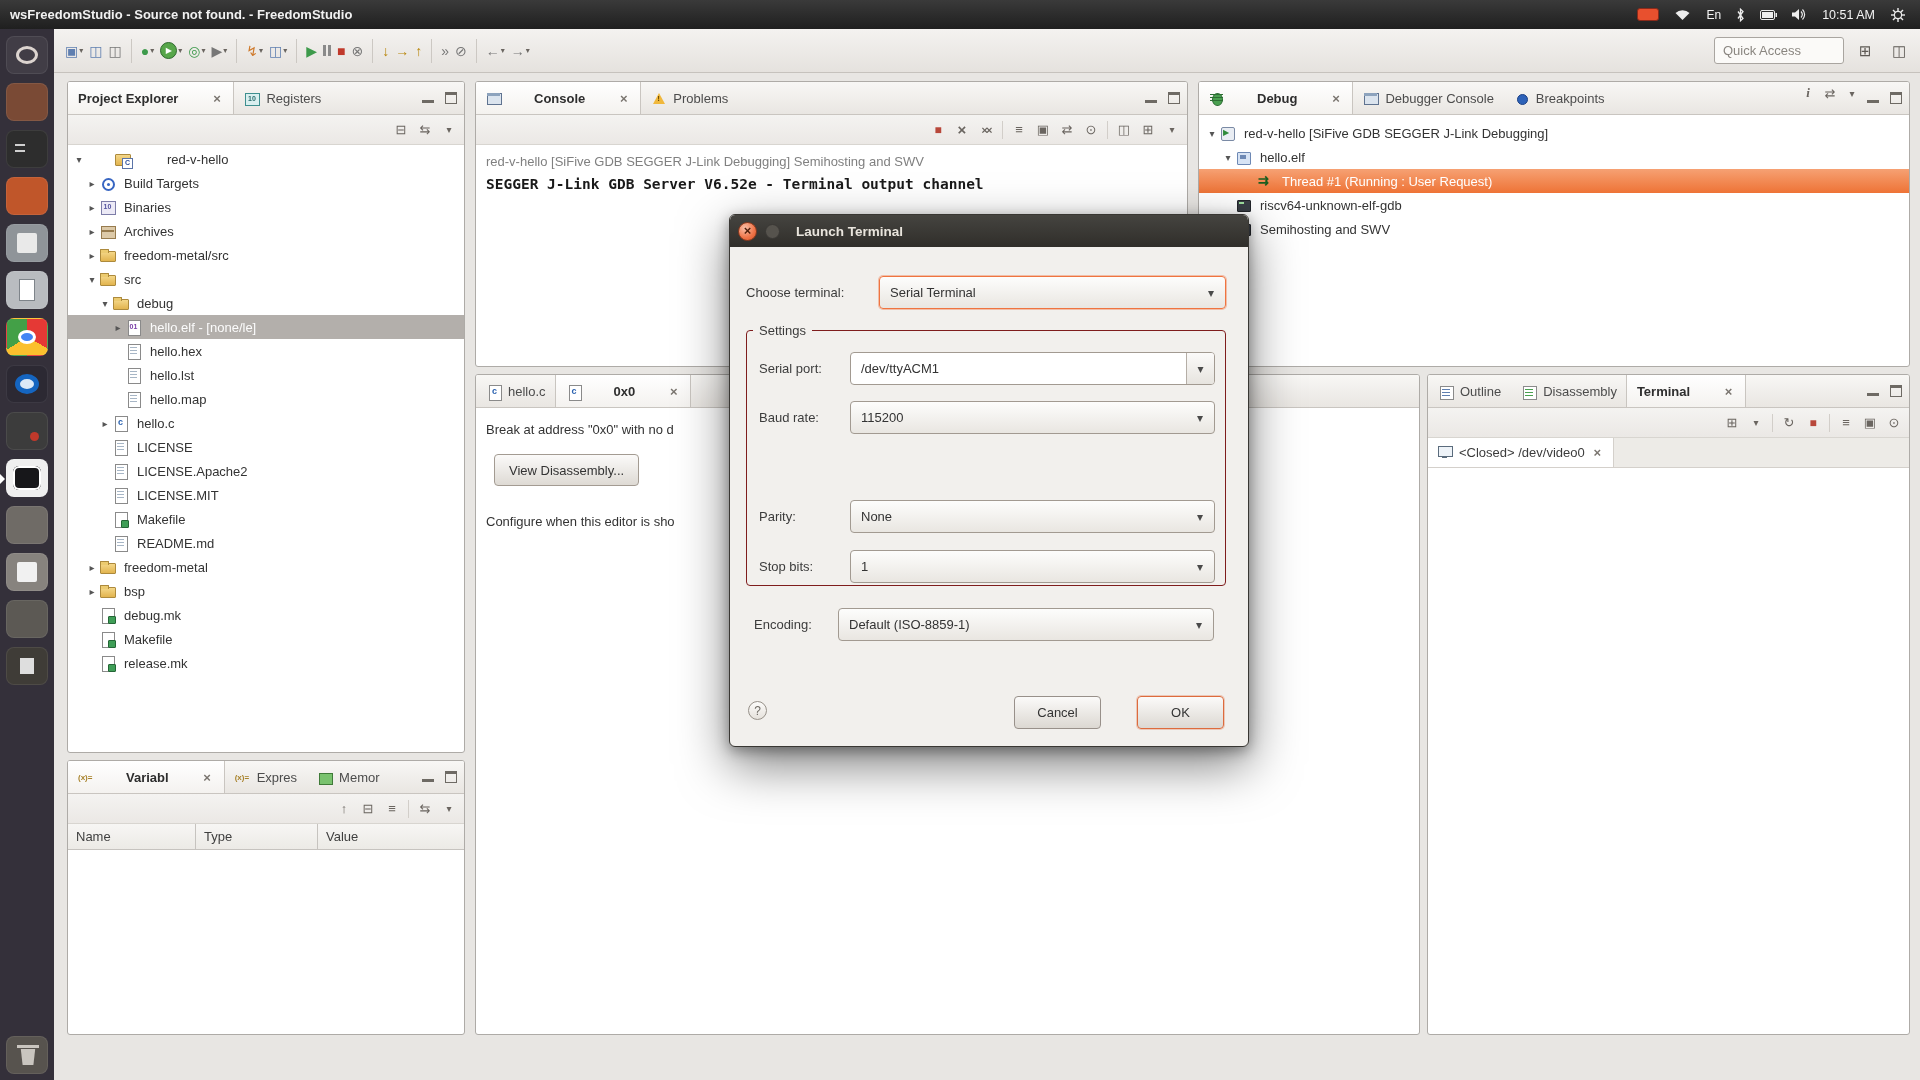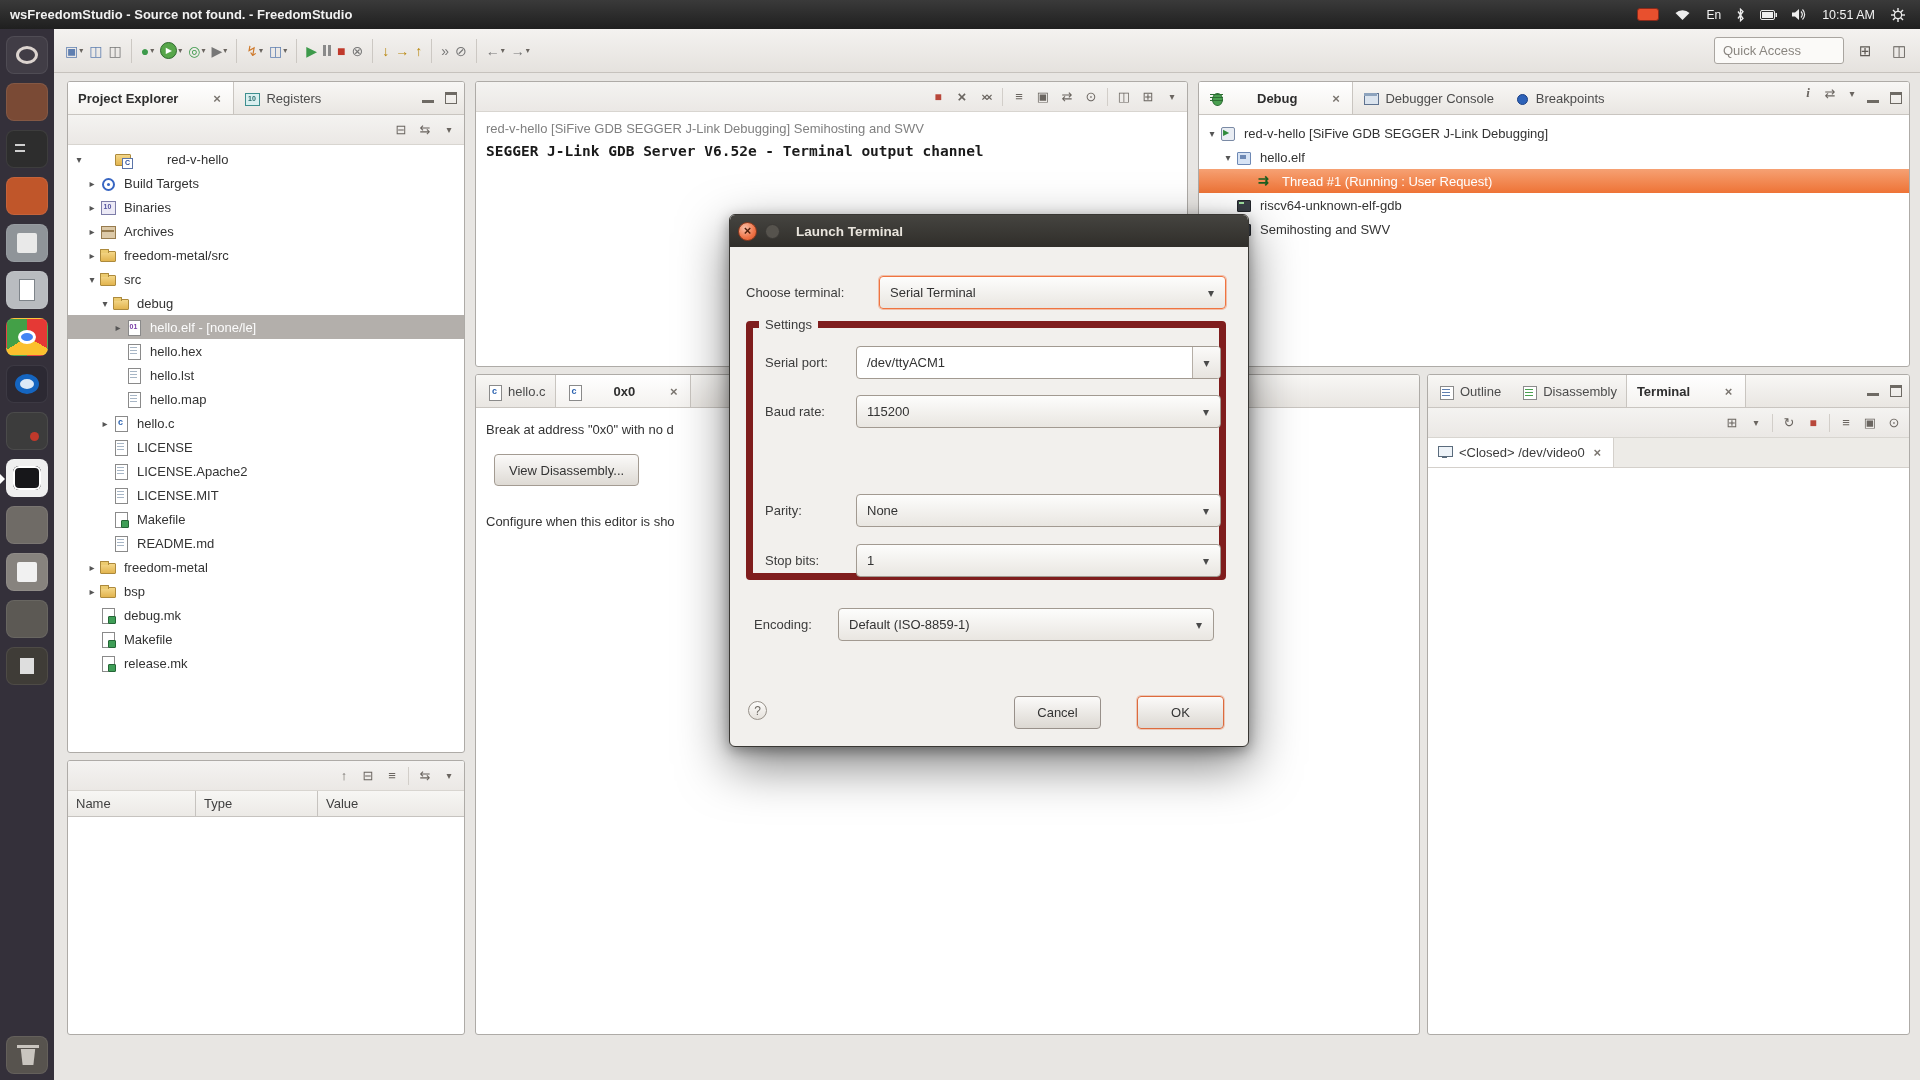--- a/index.html
+++ b/index.html
@@ -191,21 +191,21 @@
   .dlg-title-text{color:#e8e4dc;font-weight:bold;font-size:13.5px;margin-left:16px;}
   .dlg-body{position:relative;height:501px;}
   .dlg-label{font-size:13px;color:#3c3c3c;line-height:33px;white-space:nowrap;}
   .combo{position:absolute;height:33px;border:1px solid #a29a91;border-radius:4px;background:linear-gradient(#fdfdfc,#e9e6e1);display:flex;align-items:center;font-size:13px;color:#333;}
   .combo-val{padding:0 10px;flex:1;white-space:nowrap;overflow:hidden;}
   .combo-arrow{width:28px;height:100%;display:flex;align-items:center;justify-content:center;flex:none;}
   .combo-arrow::before{content:"▾";color:#4a4a4a;font-size:12px;}
   .combo.focus{border-color:#ef7440;box-shadow:0 0 0 1px rgba(239,116,64,.4);}
   .combo.editable{background:#fff;}
   .combo.editable .combo-arrow{border-left:1px solid #b5aea6;background:linear-gradient(#fbfaf9,#e7e4df);border-radius:0 3px 3px 0;}
-  .settings-group{position:absolute;left:16px;top:70px;width:480px;height:263px;border:7px solid #7f1d1d;border-radius:4px;}
+  .settings-group{position:absolute;left:16px;top:76px;width:480px;height:263px;border:1px solid #7f1d1d;border-radius:4px;}
   .settings-group legend{font-size:13px;color:#3c3c3c;padding:0 6px;margin-left:6px;}
   .fs-row{position:absolute;left:0;width:100%;height:47px;}
   .fs-row .dlg-label{position:absolute;left:12px;}
   .help-btn{position:absolute;left:18px;top:454px;width:19px;height:19px;border-radius:50%;border:1px solid #979189;color:#6e6a64;font-size:12px;display:flex;align-items:center;justify-content:center;background:linear-gradient(#fcfbfa,#e6e2dc);}
   .btn{position:absolute;width:87px;height:33px;border:1px solid #98908a;border-radius:4px;background:linear-gradient(#fbfaf9,#dcd8d2);font-size:13px;color:#333;font-family:inherit;}
   .btn-cancel{left:284px;top:449px;}
   .btn-ok{left:407px;top:449px;border-color:#dd6b3d;box-shadow:0 0 0 1px rgba(221,107,61,.3);}
 </style>
 </head>
 <body>
@@ -473,36 +473,68 @@
         </div>
       <div class="trow lvl1">
           <span class="exp none"></span>
           <span class="ticon ic-make"></span>
           <span class="tlabel">release.mk</span>
         </div>
     </div>
   </div>
 
   <div class="panel" id="panel-variables">
+    <div class="tabbar">
+      <div class="tab active first">
+        <span class="tico ic-vartab"></span>
+        <span>Variabl</span>
+        <span class="tab-close"></span>
+      </div>
+      <div class="tab">
+        <span class="tico ic-vartab"></span>
+        <span>Expres</span>
+      </div>
+      <div class="tab">
+        <span class="tico ic-memtab"></span>
+        <span>Memor</span>
+      </div>
+      <div class="tab-spacer"></div>
+      <span class="win-btn win-min"></span>
+      <span class="win-btn win-max"></span>
+    </div>
     <div class="viewbar">
       <span class="mini m-up"></span>
       <span class="mini m-collapse"></span>
       <span class="mini m-bars"></span>
       <span class="msep"></span>
       <span class="mini m-link"></span>
       <span class="mini m-caret"></span>
     </div>
     <div class="var-header">
       <div class="var-col vc-name">Name</div>
       <div class="var-col vc-type">Type</div>
       <div class="var-col vc-value">Value</div>
     </div>
   </div>
 
   <div class="panel" id="panel-console">
+    <div class="tabbar">
+      <div class="tab active first">
+        <span class="tico ic-consoletab"></span>
+        <span>Console</span>
+        <span class="tab-close"></span>
+      </div>
+      <div class="tab">
+        <span class="tico ic-problems"></span>
+        <span>Problems</span>
+      </div>
+      <div class="tab-spacer"></div>
+      <span class="win-btn win-min"></span>
+      <span class="win-btn win-max"></span>
+    </div>
     <div class="viewbar">
       <span class="mini m-stopred"></span>
       <span class="mini m-x"></span>
       <span class="mini m-xx"></span>
       <span class="msep"></span>
       <span class="mini m-bars"></span>
       <span class="mini m-lock"></span>
       <span class="mini m-swap"></span>
       <span class="mini m-pin"></span>
       <span class="msep"></span>

